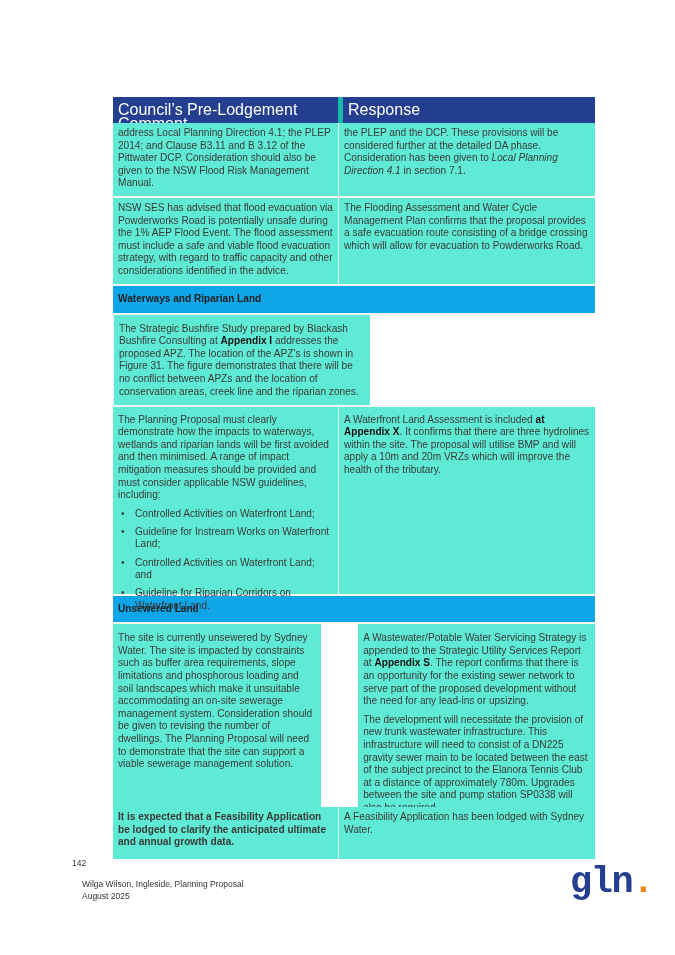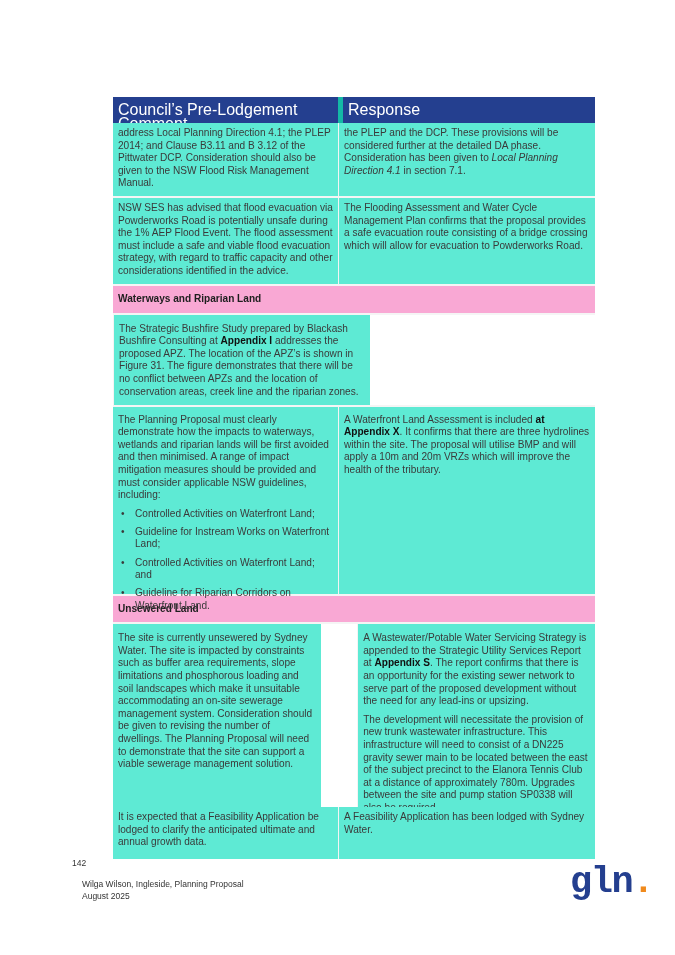--- a/index.html
+++ b/index.html
@@ -6,21 +6,21 @@
   body { width:675px; height:955px; position:relative; overflow:hidden;
          font-family:"Liberation Sans", sans-serif; color:#3a3a3a; }
   .tbl { position:absolute; left:113px; top:97px; width:482px; }
   .row { display:flex; width:482px; }
   .cell { box-sizing:border-box; font-size:10.1px; line-height:12.6px; padding:4px 5px 6px 5px; background:#5eead4; }
   .c1 { width:225px; }
   .c2 { width:257px; border-left:1px solid #f4f4f4; }
   .hdr .cell { background:#243f8f; color:#ffffff; font-size:16px; line-height:14px; padding:6px 5px 6px 5px; height:26px; }
   .hdr .c2 { border-left:5px solid #14b8a6; }
   .sep { border-top:2px solid #f5f5f5; }
-  .section { width:482px; box-sizing:border-box; background:#f9a8d4; font-weight:bold; color:#1e1e1e;
+  .section { width:482px; box-sizing:border-box; background:#0ea5e9; font-weight:bold; color:#1e1e1e;
              font-size:10.1px; line-height:12.6px; padding:7px 5px 7px 5px; border-top:2px solid #f5f5f5; }
   .cell p { margin:0 0 6px 0; }
   .cell p:last-child { margin-bottom:0; }
   ul { margin:6px 0 0 0; padding:0; list-style:none; }
   li { position:relative; padding-left:17px; margin-bottom:5.5px; }
   li::before { content:"\2022"; position:absolute; left:3px; top:0; }
   b { color:#111; }
   i { font-style:italic; }
   .pagenum { position:absolute; left:72px; top:858px; font-size:8.5px; color:#333; }
   .footer { position:absolute; left:82px; top:879px; font-size:8.5px; line-height:11.5px; color:#333; }
@@ -70,21 +70,21 @@
 
   <div class="row sep" style="height:183px;justify-content:flex-end;">
     <div class="cell c1" style="padding-top:8px;">The site is currently unsewered by Sydney Water. The site is impacted by constraints such as buffer area requirements, slope limitations and phosphorous loading and soil landscapes which make it unsuitable accommodating an on-site sewerage management system. Consideration should be given to revising the number of dwellings. The Planning Proposal will need to demonstrate that the site can support a viable sewerage management solution.</div>
     <div class="cell c2" style="padding-top:8px;margin-left:36px;">
       <p><span>A Wastewater/Potable Water Servicing Strategy is appended to the Strategic Utility Services Report at </span><b>Appendix S</b><span>. The report confirms that there is an opportunity for the existing sewer network to serve part of the proposed development without the need for any lead-ins or upsizing.</span></p>
       <p>The development will necessitate the provision of new trunk wastewater infrastructure. This infrastructure will need to consist of a DN225 gravity sewer main to be located between the east of the subject precinct to the Elanora Tennis Club at a distance of approximately 780m. Upgrades between the site and pump station SP0338 will also be required.</p>
     </div>
   </div>
 
   <div class="row" style="height:52px;">
-    <div class="cell c1" style="padding-top:4px;">It is expected that a Feasibility Application be lodged to clarify the anticipated ultimate and annual growth data.</div>
+    <div class="cell c1" style="padding-top:4px;font-weight:bold;">It is expected that a Feasibility Application be lodged to clarify the anticipated ultimate and annual growth data.</div>
     <div class="cell c2" style="padding-top:4px;">A Feasibility Application has been lodged with Sydney Water.</div>
   </div>
 </div>
 
 <div class="pagenum">142</div>
 <div class="footer">
   <div>Wilga Wilson, Ingleside, Planning Proposal</div>
   <div>August 2025</div>
 </div>
 <div class="logo"><span>gln</span><span class="dot">.</span></div>

